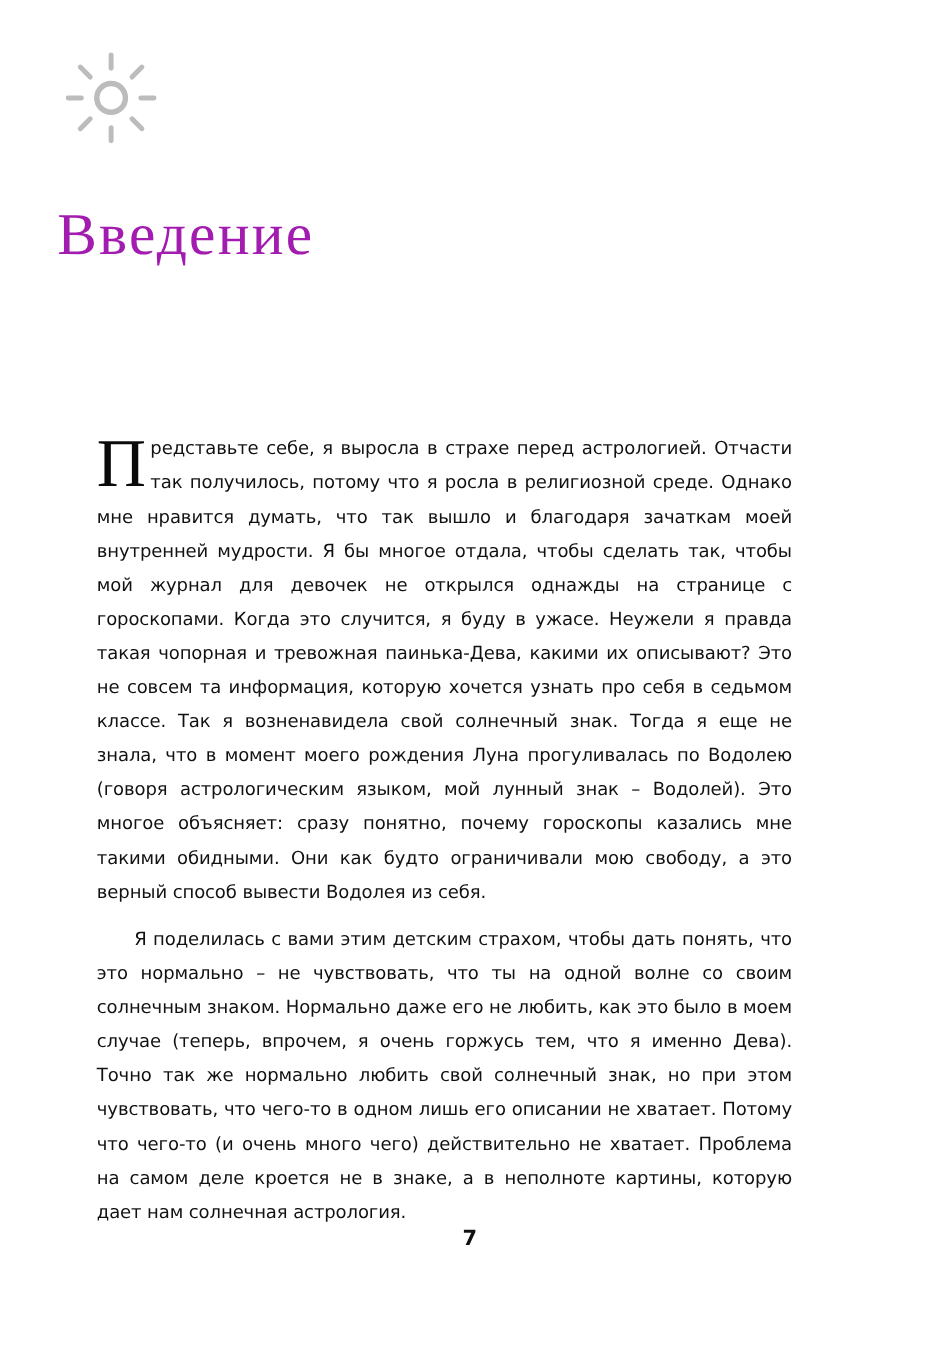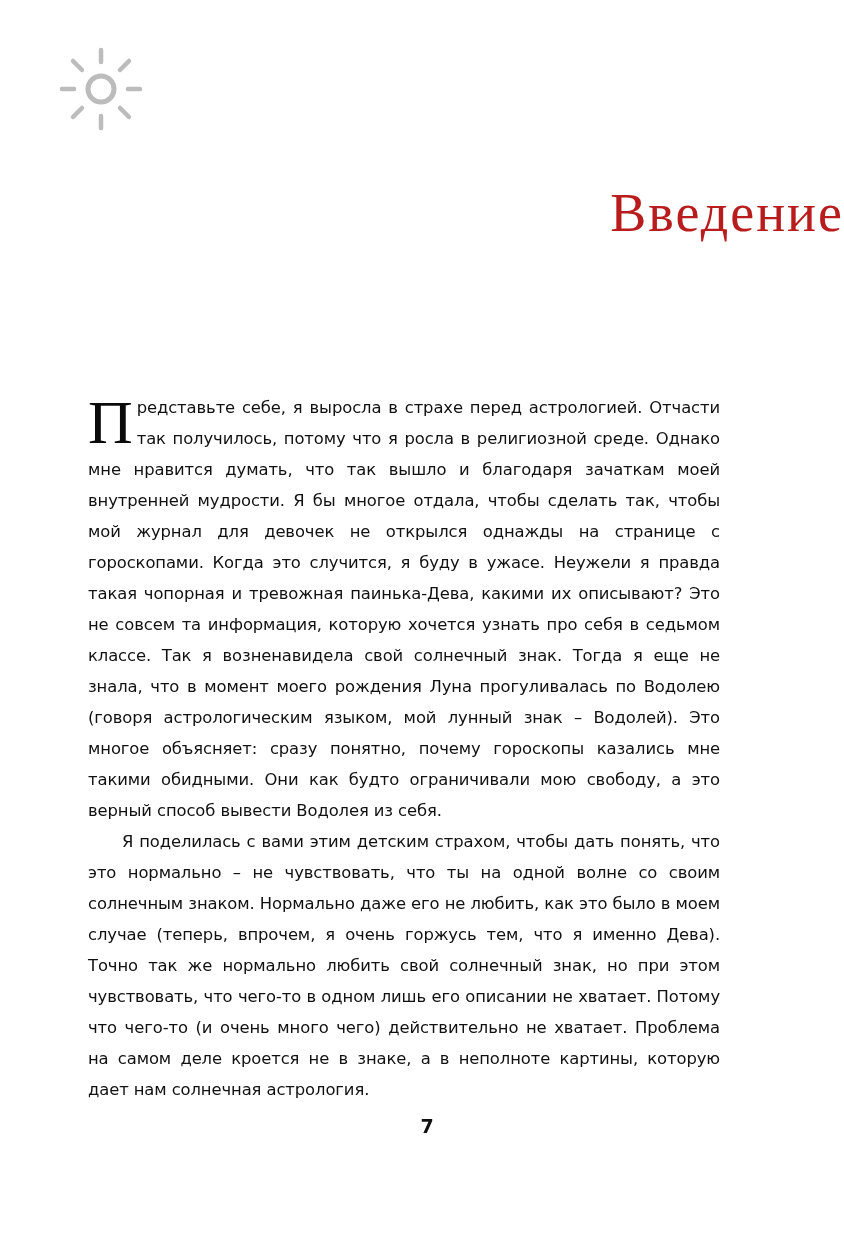--- a/index.html
+++ b/index.html
@@ -25,27 +25,28 @@
     width: 90px;
     height: 90px;
   }
 
   
   .chapter-title {
     position: absolute;
     left: 0;
     right: 0;
     top: 148px;
-    text-align: right;
+    text-align: left;
     font-family: "Liberation Serif", serif;
     font-size: 54px;
     line-height: 1.1;
     letter-spacing: 2px;
     font-weight: 400;
-    color: #b91c1c;
+    color: #a21caf;
+    padding-left: 52px;
   }
 
   
   .body-block {
     position: absolute;
     left: 88px;
     top: 392px;
     width: 632px;
   }
 
@@ -53,21 +54,21 @@
     font-family: "DejaVu Sans", sans-serif;
     font-size: 16.4px;
     line-height: 31px;
     text-align: justify;
     color: #111111;
     margin: 0;
     letter-spacing: -0.1px;
   }
   .para + .para {
     text-indent: 34px;
-    margin-top: 0px;
+    margin-top: 12px;
   }
 
   
   .dropcap {
     float: left;
     font-family: "Liberation Serif", serif;
     font-size: 62px;
     line-height: 52px;
     padding: 2px 4px 0 0;
     margin-top: 2px;

